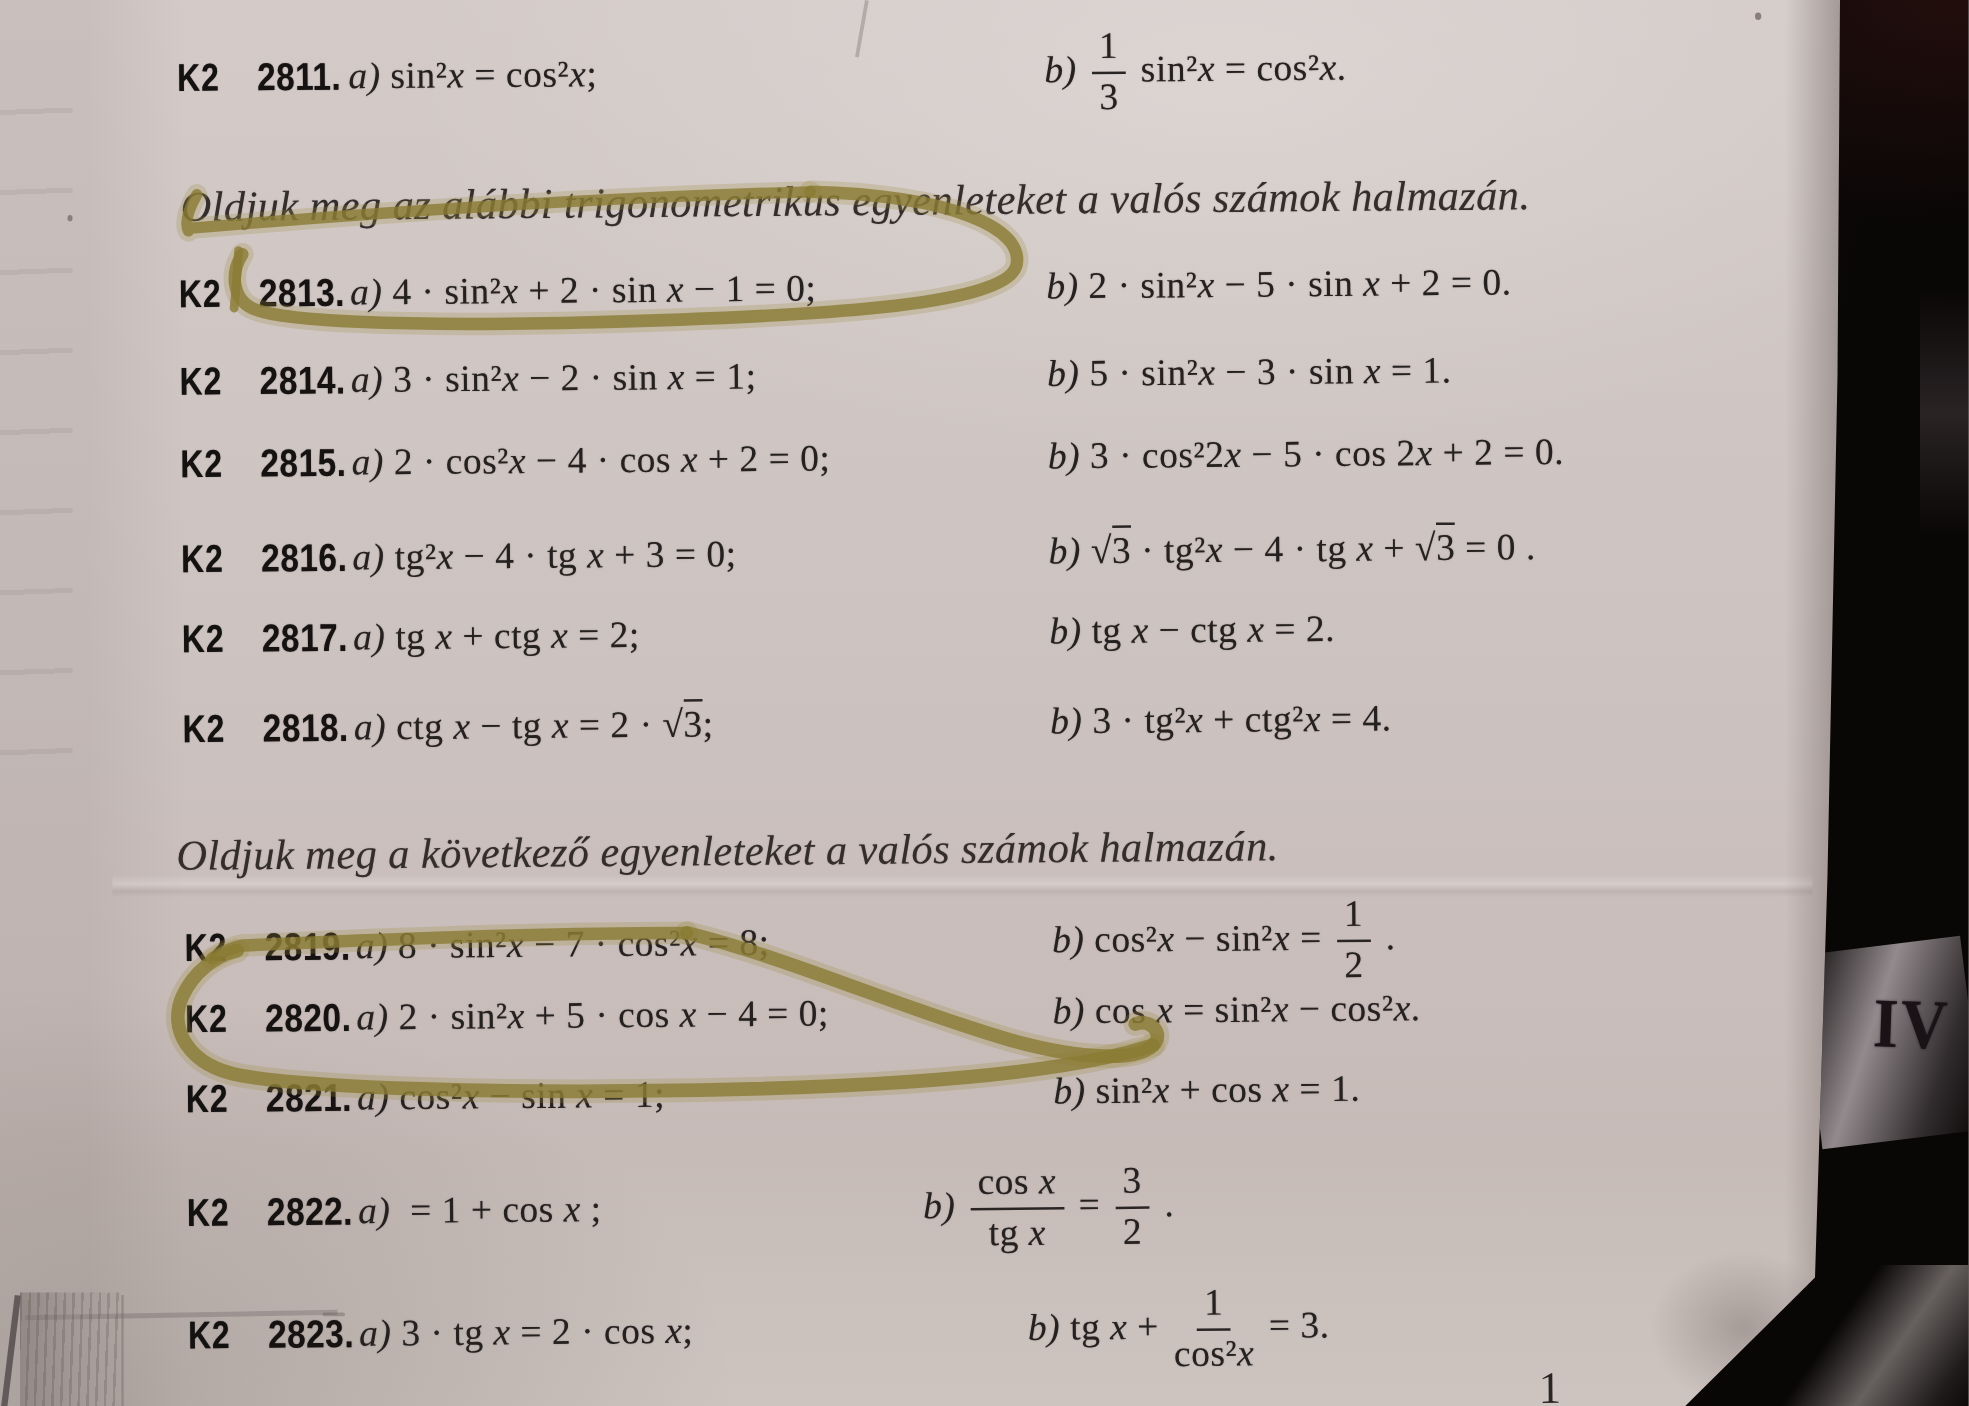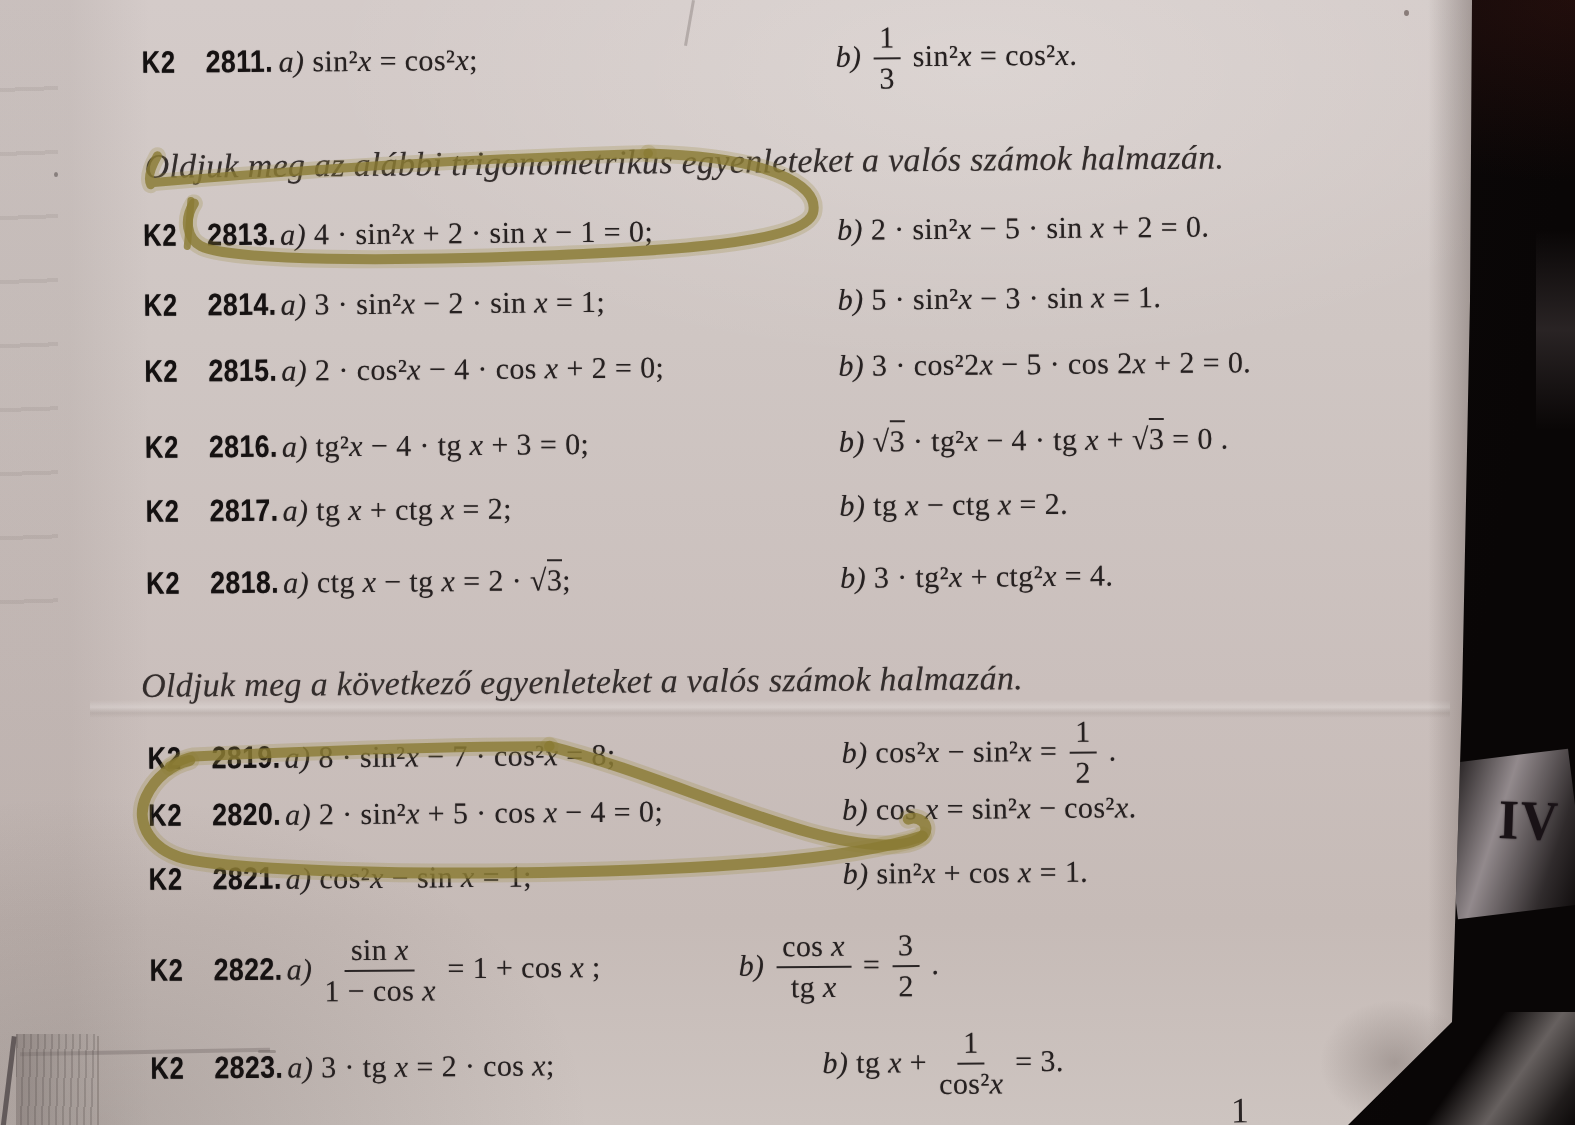--- a/index.html
+++ b/index.html
@@ -181,21 +181,21 @@
           </div>
           <div class="row" style="top: 844px; height: 62px;">
             <div class="cell k2">K2</div>
             <div class="cell num">2821.</div>
             <div class="cell pa eq"><span><i>a)</i> cos²<i>x</i> − sin <i>x</i> = 1;</span></div>
             <div class="cell pb eq"><span><i>b)</i> sin²<i>x</i> + cos <i>x</i> = 1.</span></div>
           </div>
           <div class="row" style="top: 916px; height: 100px;">
             <div class="cell k2">K2</div>
             <div class="cell num">2822.</div>
-            <div class="cell pa eq"><span><i>a)</i> </span><span class="frac"><span class="fn2">sin <i>x</i></span><span class="fd">1 − cos <i>x</i></span></span><span> = 1 + cos <i>x</i> ;</span></div>
+            <div class="cell pa eq"><span><i>a)</i> </span><span> = 1 + cos <i>x</i> ;</span></div>
             <div class="cell pb eq" style="left: 735px;"><span><i>b)</i> </span><span class="frac"><span class="fn2">cos <i>x</i></span><span class="fd">tg <i>x</i></span></span><span> = </span><span class="frac"><span class="fn2">3</span><span class="fd">2</span></span><span> .</span></div>
           </div>
           <div class="row" style="top: 1016px; height: 96px;">
             <div class="cell k2">K2</div>
             <div class="cell num">2823.</div>
             <div class="cell pa eq"><span><i>a)</i> 3 · tg <i>x</i> = 2 · cos <i>x</i>;</span></div>
             <div class="cell pb eq" style="left: 818px;"><span><i>b)</i> tg <i>x</i> + </span><span class="frac"><span class="fn2">1</span><span class="fd">cos²<i>x</i></span></span><span> = 3.</span></div>
           </div>
         </div>
 

